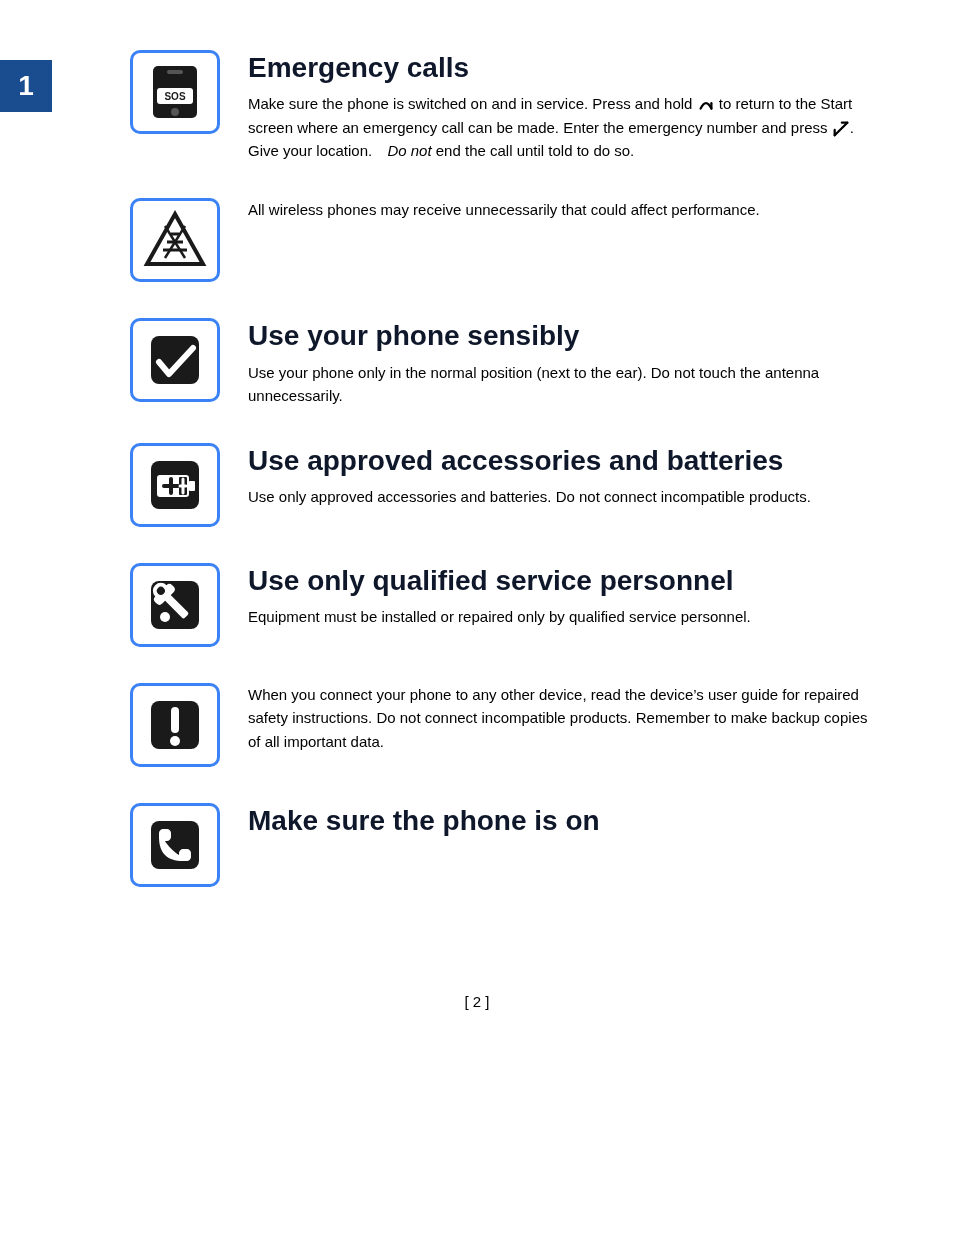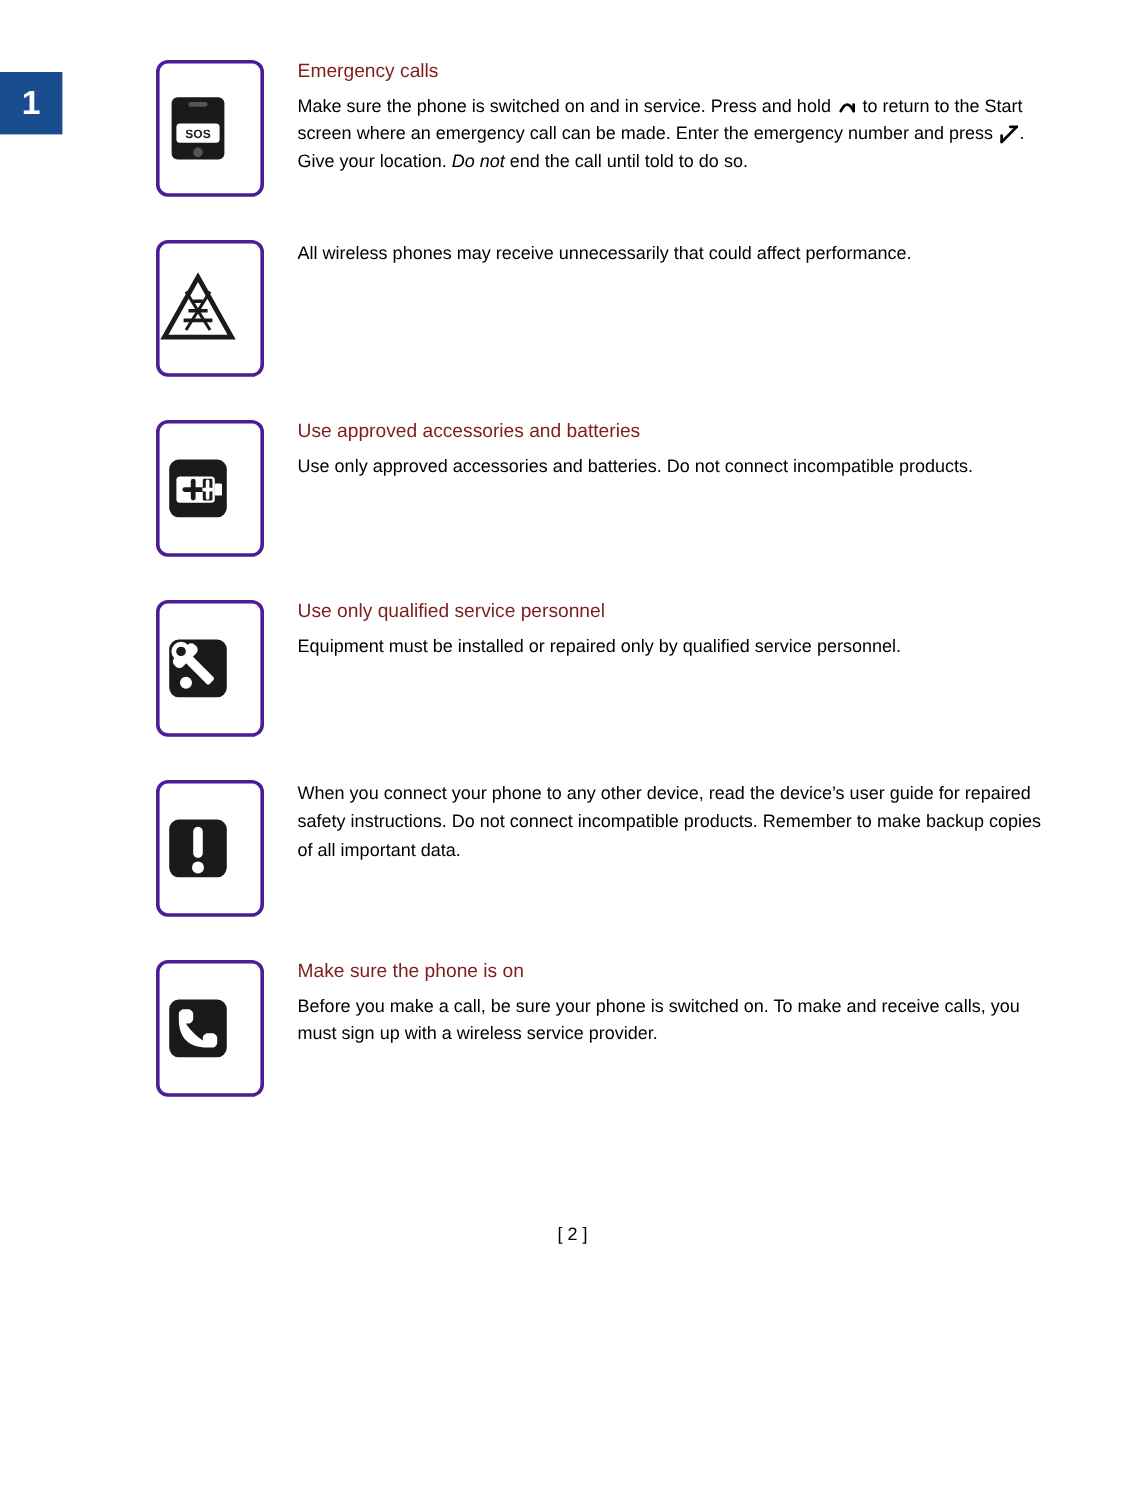--- a/index.html
+++ b/index.html
@@ -34,50 +34,51 @@
 
     .section {
       display: flex;
       align-items: flex-start;
       margin-bottom: 36px;
     }
 
     .icon-box {
       width: 90px;
       min-width: 90px;
-      height: 114px;
-      border: 3px solid #4c1d95;
+      height: 84px;
+      border: 3px solid #3b82f6;
       border-radius: 10px;
       display: flex;
       align-items: center;
-      justify-content: flex-start;
+      justify-content: center;
       margin-right: 28px;
       background: #fff;
       overflow: hidden;
     }
 
     .section-text {
       flex: 1;
     }
 
     .section-title {
-      font-size: 16px;
-      font-weight: normal;
-      color: #7f1d1d;
+      font-size: 28px;
+      font-weight: bold;
+      color: #0f172a;
       margin-bottom: 6px;
       line-height: 1.3;
     }
 
     .section-body {
       font-size: 15px;
       line-height: 1.55;
       color: #000;
     }
 
     .section-body em {
+      margin-left: 11px;
     }
 
     .footer {
       text-align: center;
       font-size: 15px;
       padding: 20px;
       color: #000;
     }
 
     
@@ -147,20 +148,32 @@
 
         <line x1="22" y1="18" x2="42" y2="50" stroke="#1a1a1a" stroke-width="2.5"></line>
         <line x1="42" y1="18" x2="22" y2="50" stroke="#1a1a1a" stroke-width="2.5"></line>
       </svg>
     </div>
     <div class="section-text">
       <div class="section-body">All wireless phones may receive unnecessarily that could affect performance.</div>
     </div>
   </div>
 
+  <div class="section">
+    <div class="icon-box">
+      <svg class="icon-svg" viewBox="0 0 64 64" xmlns="http://www.w3.org/2000/svg">
+        <rect x="8" y="8" width="48" height="48" rx="8" ry="8" fill="#1a1a1a"></rect>
+        <polyline points="16,34 26,46 50,20" stroke="white" stroke-width="6" fill="none" stroke-linecap="round" stroke-linejoin="round"></polyline>
+      </svg>
+    </div>
+    <div class="section-text">
+      <div class="section-title">Use your phone sensibly</div>
+      <div class="section-body">Use your phone only in the normal position (next to the ear). Do not touch the antenna unnecessarily.</div>
+    </div>
+  </div>
 
   <div class="section">
     <div class="icon-box">
       <svg class="icon-svg" viewBox="0 0 64 64" xmlns="http://www.w3.org/2000/svg">
         <rect x="8" y="8" width="48" height="48" rx="8" ry="8" fill="#1a1a1a"></rect>
 
         <rect x="14" y="22" width="32" height="22" rx="3" fill="white"></rect>
 
         <rect x="46" y="28" width="6" height="10" rx="1" fill="white"></rect>
 
@@ -215,21 +228,20 @@
   <div class="section">
     <div class="icon-box">
       <svg class="icon-svg" viewBox="0 0 64 64" xmlns="http://www.w3.org/2000/svg">
         <rect x="8" y="8" width="48" height="48" rx="8" ry="8" fill="#1a1a1a"></rect>
 
         <path d="M20 16 C18 16 16 18 16 20 L16 24 C16 40 24 48 40 48 L44 48 C46 48 48 46 48 44 L48 40 C48 38 46 36 44 36 L40 36 C38 36 36 38 36 40 L36 42 C32 40 24 32 22 28 L24 28 C26 28 28 26 28 24 L28 20 C28 18 26 16 24 16 Z" fill="white"></path>
       </svg>
     </div>
     <div class="section-text">
       <div class="section-title">Make sure the phone is on</div>
-      <div class="section-body">Before you make a call, be sure your phone is switched on. To make and receive calls, you must sign up with a wireless service provider.</div>
     </div>
   </div>
 
 </div>
 
 <div class="footer">
   <span>[ 2 ]</span>
 </div>
 
 </body></html>

